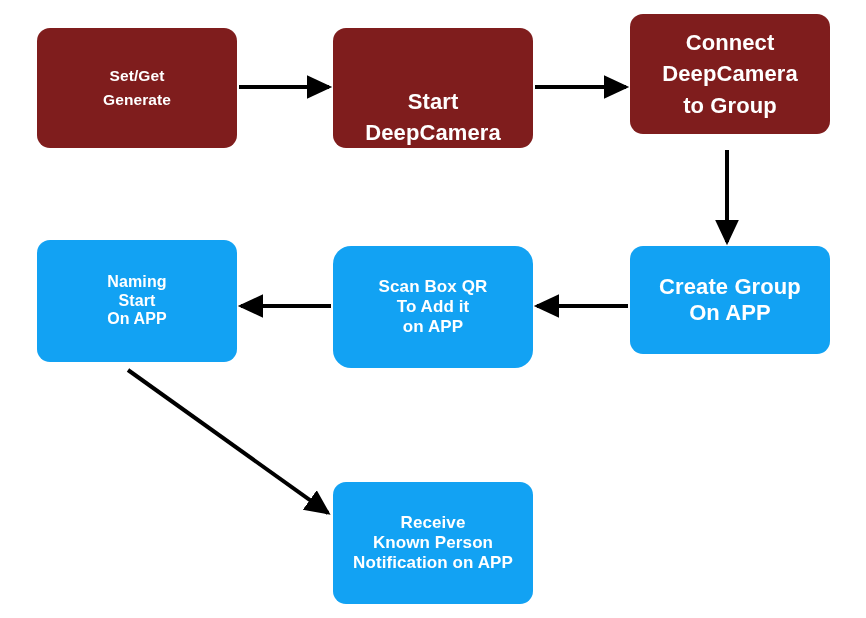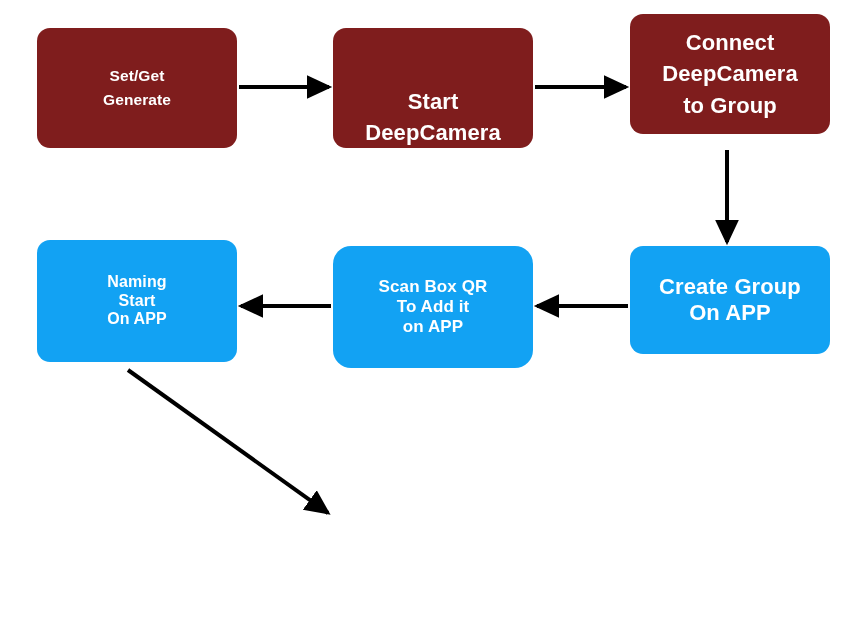--- a/index.html
+++ b/index.html
@@ -108,14 +108,19 @@
     <span class="line">To Add it</span>
     <span class="line">on APP</span>
   </div>
 
   <div class="node blue" id="node-naming">
     <span class="line">Naming</span>
     <span class="line">Start</span>
     <span class="line">On APP</span>
   </div>
 
+  <div class="node blue" id="node-notify">
+    <span class="line">Receive</span>
+    <span class="line">Known Person</span>
+    <span class="line">Notification on APP</span>
+  </div>
 
 </div>
 
 </body></html>

